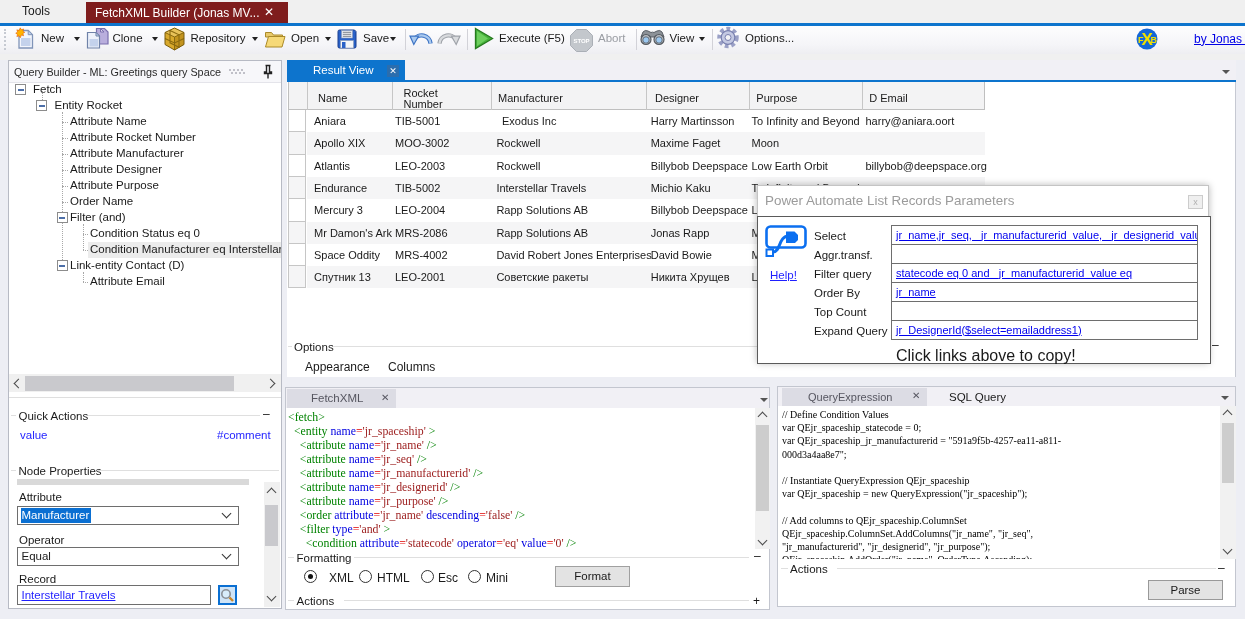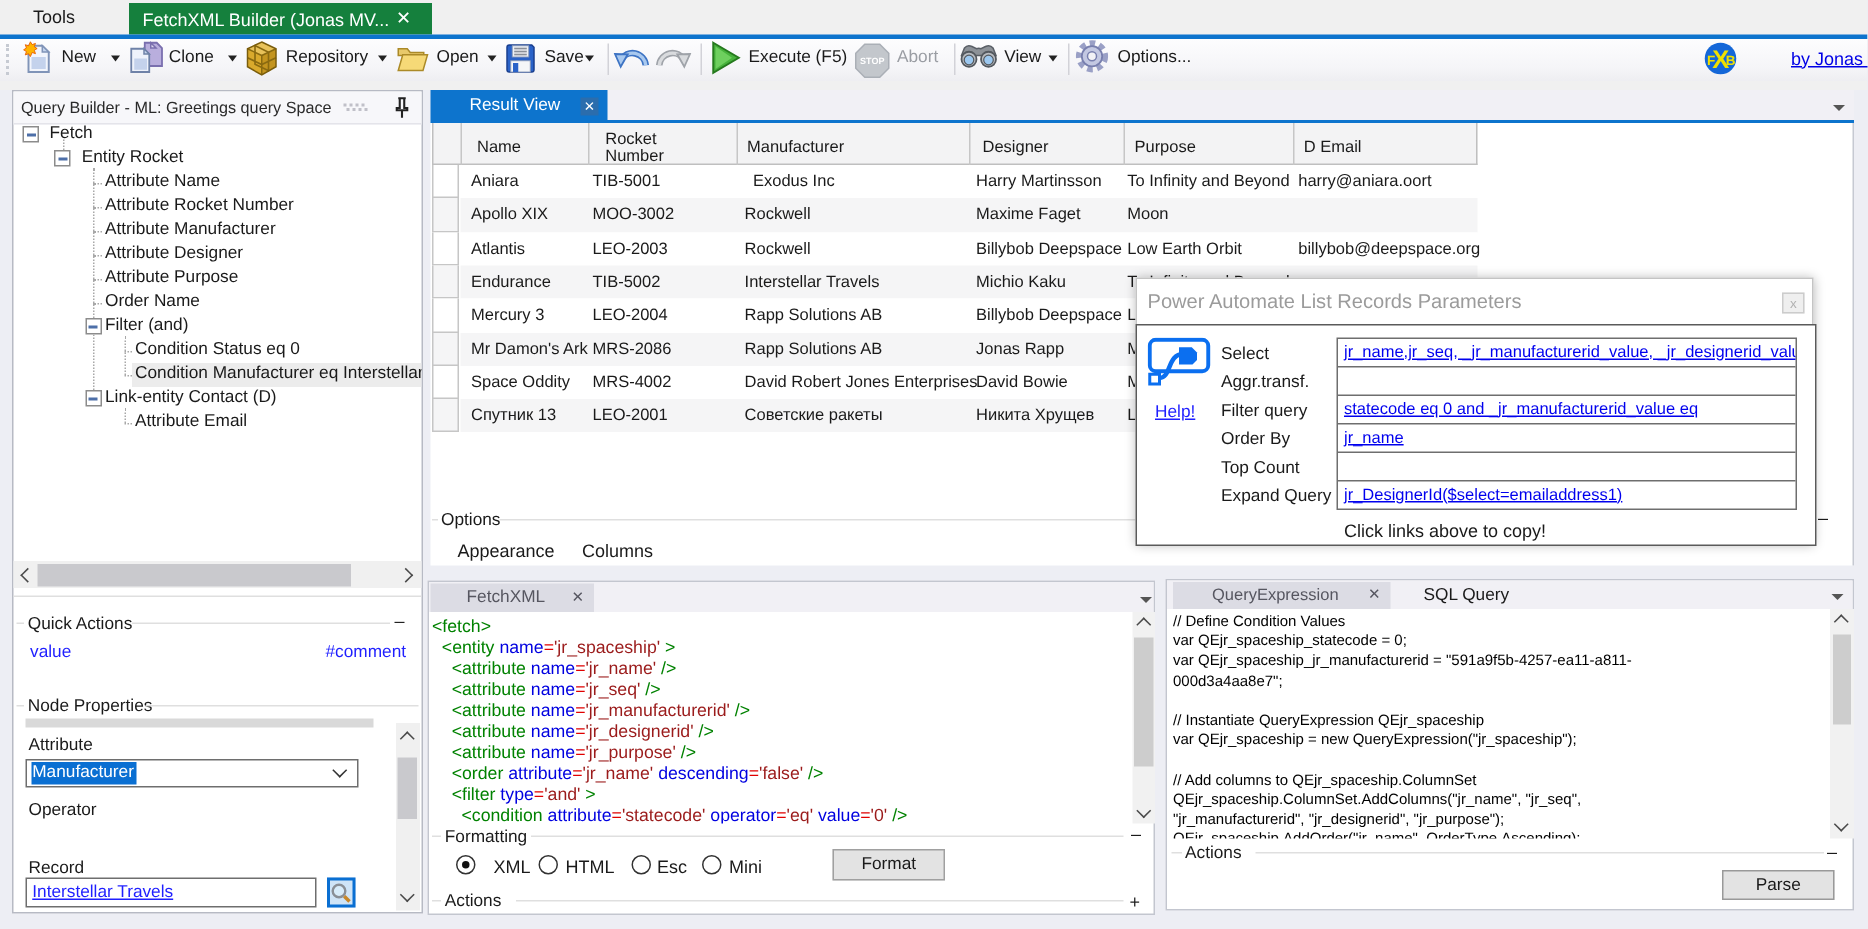--- a/index.html
+++ b/index.html
@@ -14,28 +14,28 @@
 .chev-up{transform:rotate(-135deg)}
 .chev-dn{transform:rotate(45deg)}
 .chev-lf{transform:rotate(135deg)}
 .chev-rt{transform:rotate(-45deg)}
 .gl{background:#dfdfdf;height:1px}
 .blue-lnk{color:#0000EE;text-decoration:underline}
 .dot-v{border-left:1px dotted #a8a8a8;width:1px}
 .dot-h{border-top:1px dotted #a8a8a8;height:1px}
 .tree-box{width:11px;height:11px;background:#fff;border:1px solid #8c8c8c;position:absolute}
 .tree-box:after{content:"";position:absolute;left:1.5px;top:3.5px;width:6px;height:2px;background:#4d6fa8}
-pre{font-family:Liberation Sans, sans-serif}
+pre{font-family:Liberation Serif, serif}
 </style>
 </head>
 <body>
 
 <div class="a" style="left:0;top:0;width:1245px;height:23px;background:#f0f0f0">
   <span class="a" style="left:22px;top:4px">Tools</span>
-  <div class="a" style="left:86px;top:2px;width:202px;height:21px;background:#15803d;color:#fff">
+  <div class="a" style="left:86px;top:2px;width:202px;height:21px;background:#7f1d1d;color:#fff">
     <span class="a" style="left:9px;top:4px">FetchXML Builder (Jonas MV...</span>
     <span class="a" style="left:178px;top:3px;font-size:12px">✕</span>
   </div>
 </div>
 <div class="a" style="left:0;top:23px;width:1245px;height:2.5px;background:#0d74cd"></div>
 
 <div class="a" style="left:0;top:25.5px;width:1245px;height:29.5px;background:linear-gradient(#fdfdfe,#f5f5f8 65%,#ededf1)">
   <div class="a" style="left:4px;top:3px;height:21px;border-left:2px dotted #c6cad2"></div>
 
   <svg class="a" style="left:15px;top:1px" width="21" height="23" viewBox="0 0 21 23">
@@ -202,20 +202,24 @@
   <span class="a" style="left:9.5px;top:403.5px;font-size:11.5px">Node Properties</span>
   <div class="a gl" style="left:2px;top:408.5px;width:5px"></div>
   <div class="a gl" style="left:88px;top:408.5px;width:182px"></div>
   <div class="a" style="left:7.5px;top:418px;width:232px;height:6px;background:#d9d9d9"></div>
   <span class="a" style="left:10px;top:429.5px;font-size:11.5px">Attribute</span>
   <div class="a" style="left:7.5px;top:444.5px;width:222px;height:19.5px;background:#fff;border:1px solid #6e6e6e">
     <div class="a" style="left:3px;top:1.5px;height:14.5px;background:#0a6fd2;color:#fff;font-size:11.5px;padding:1px 2px 0 1px">Manufacturer</div>
     <span class="chev chev-dn a" style="right:8px;top:3px;border-color:#333;border-width:0 1.4px 1.4px 0"></span>
   </div>
   <span class="a" style="left:10px;top:472.5px;font-size:11.5px">Operator</span>
+  <div class="a" style="left:7.5px;top:485.5px;width:222px;height:19px;background:#fff;border:1px solid #6e6e6e">
+    <span class="a" style="left:4px;top:2.5px;font-size:11.5px">Equal</span>
+    <span class="chev chev-dn a" style="right:8px;top:3px;border-color:#333;border-width:0 1.4px 1.4px 0"></span>
+  </div>
   <span class="a" style="left:10px;top:511.5px;font-size:11.5px">Record</span>
   <div class="a" style="left:7.5px;top:524px;width:194px;height:20px;background:#fff;border:1px solid #6e6e6e">
     <a class="a blue-lnk" style="left:4px;top:3px;font-size:11.5px;color:#1f1fff">Interstellar Travels</a>
   </div>
   <div class="a" style="left:208.5px;top:524px;width:19.5px;height:20px;background:#cfe4f7;border:2px solid #0a6fd2">
     <svg width="15" height="15" viewBox="0 0 15 15" style="margin:0.5px">
       <circle cx="6" cy="6" r="4.2" fill="#d8ecfa" stroke="#8a8f96" stroke-width="1.6"></circle>
       <path d="M9.5 9.5 L13 13" stroke="#c8872a" stroke-width="2.4"></path>
     </svg>
   </div>
@@ -415,15 +419,15 @@
     <span class="a" style="left:56px;top:89px;font-size:11.5px">Top Count</span>
     <span class="a" style="left:56px;top:108px;font-size:11.5px">Expand Query</span>
     <div class="a" style="left:133px;top:8px;width:307px;height:115px;border:1px solid #6e6e6e">
       <div class="a" style="left:0;top:0;width:305px;height:19px;border-bottom:1px solid #6e6e6e;overflow:hidden;white-space:nowrap"><a class="blue-lnk" style="font-size:11px;margin-left:4px;line-height:18px">jr_name,jr_seq, _jr_manufacturerid_value, _jr_designerid_value,</a></div>
       <div class="a" style="left:0;top:19px;width:305px;height:19px;border-bottom:1px solid #6e6e6e"></div>
       <div class="a" style="left:0;top:38px;width:305px;height:19px;border-bottom:1px solid #6e6e6e;overflow:hidden;white-space:nowrap"><a class="blue-lnk" style="font-size:11px;margin-left:4px;line-height:18px">statecode eq 0 and _jr_manufacturerid_value eq </a></div>
       <div class="a" style="left:0;top:57px;width:305px;height:19px;border-bottom:1px solid #6e6e6e;overflow:hidden;white-space:nowrap"><a class="blue-lnk" style="font-size:11px;margin-left:4px;line-height:18px">jr_name</a></div>
       <div class="a" style="left:0;top:76px;width:305px;height:19px;border-bottom:1px solid #6e6e6e"></div>
       <div class="a" style="left:0;top:95px;width:305px;height:19px;overflow:hidden;white-space:nowrap"><a class="blue-lnk" style="font-size:11px;margin-left:4px;line-height:18px">jr_DesignerId($select=emailaddress1)</a></div>
     </div>
-    <span class="a" style="left:138px;top:130px;font-size:12px">Click links above to copy!</span>
+    <span class="a" style="left:138px;top:130px;font-size:16px">Click links above to copy!</span>
   </div>
 </div>
 
 </body></html>

